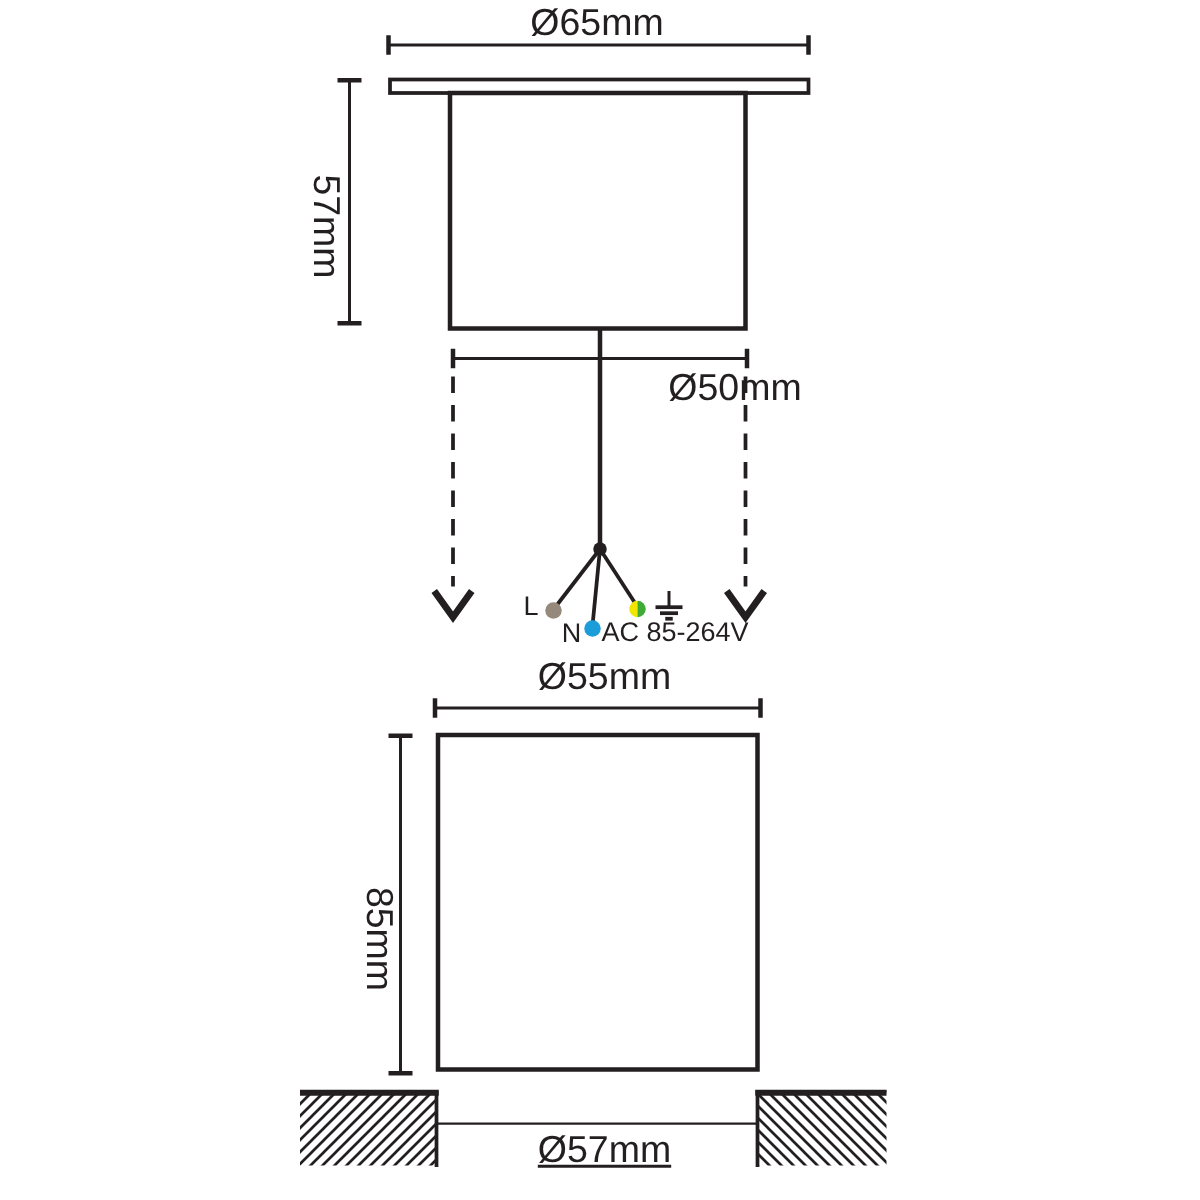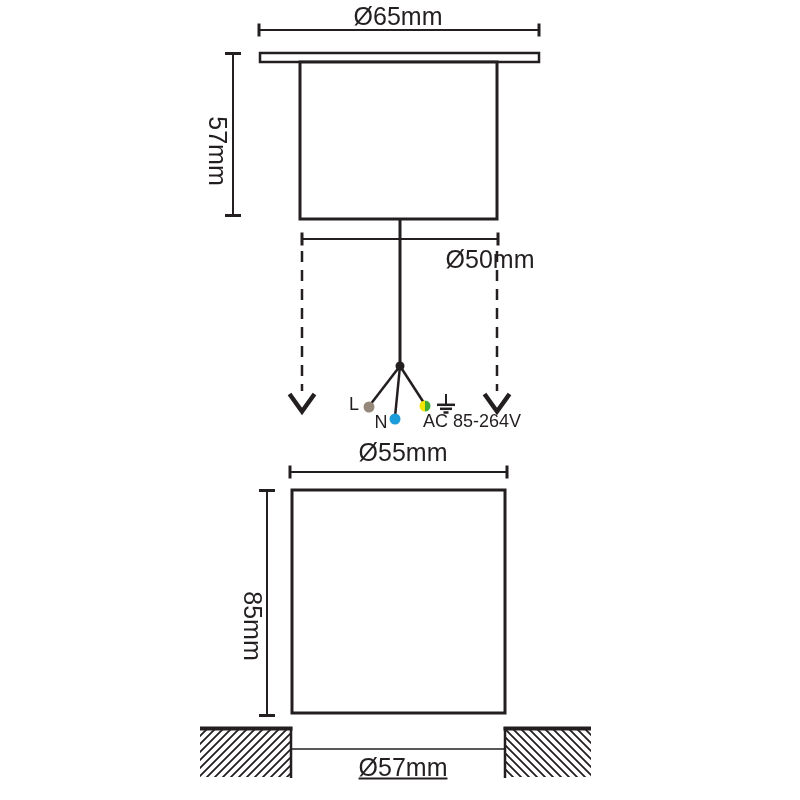--- a/index.html
+++ b/index.html
@@ -131,21 +131,21 @@
   <div class="lbl" style="left:398px; top:16px;">Ø65mm</div>
 
   <div class="lbl vert" style="left:217px; top:151px;">57mm</div>
 
   <div class="lbl" style="left:455px; top:259px;margin-left:35px;">Ø50mm</div>
 
   <div class="lbl small" style="left:354px; top:404px;">L</div>
 
   <div class="lbl small" style="left:381px; top:422px;">N</div>
 
-  <div class="lbl small" style="left:450px; top:421px;padding-left:44px;">AC 85-264V</div>
+  <div class="lbl small" style="left:450px; top:421px;">AC 85-264V</div>
 
   <div class="lbl" style="left:403px; top:452px;">Ø55mm</div>
 
   <div class="lbl vert" style="left:252px; top:626px;">85mm</div>
 
   <div class="lbl" style="left:403px; top:767px;text-decoration:underline;">Ø57mm</div>
 
 </div>
 
 </body></html>

